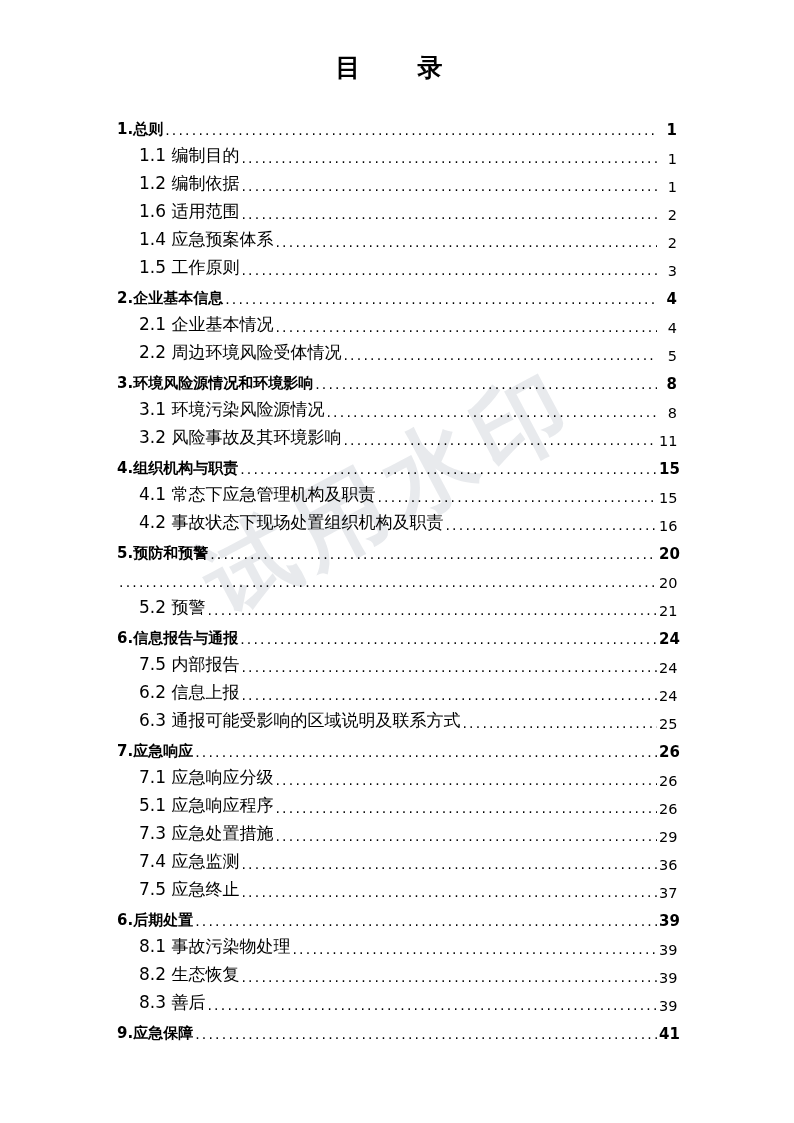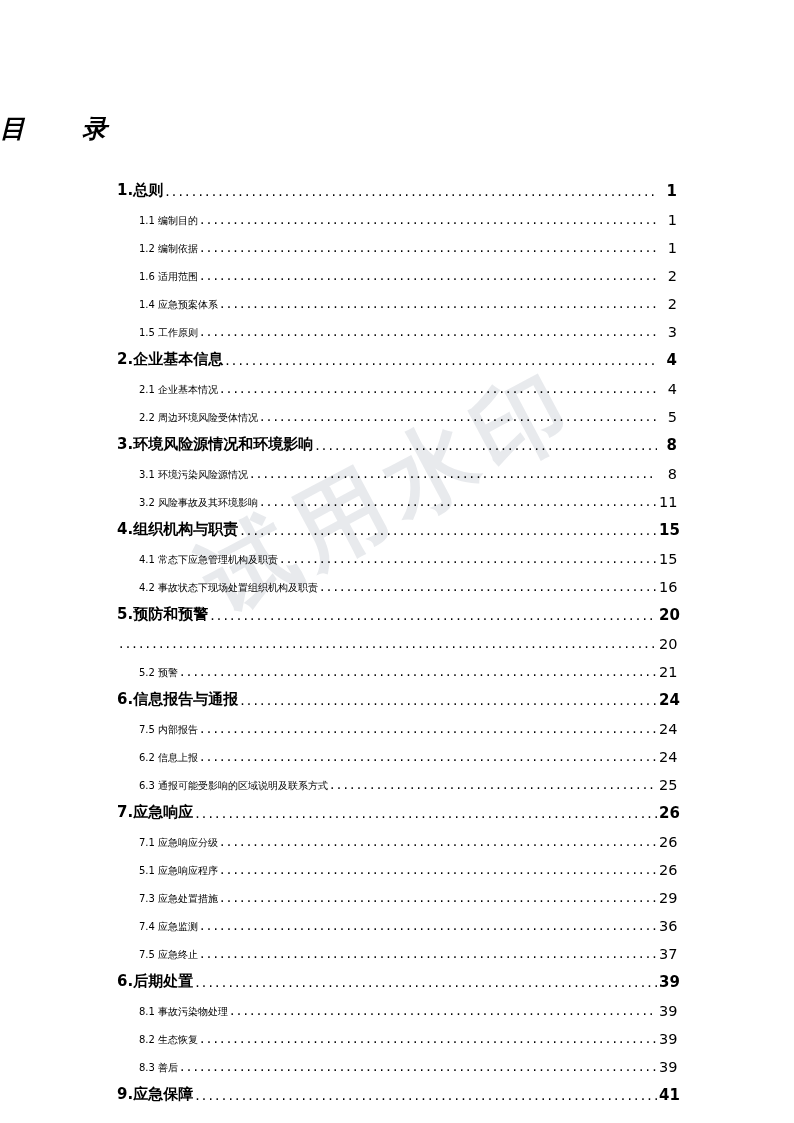--- a/index.html
+++ b/index.html
@@ -29,47 +29,47 @@
     transform: rotate(-28deg);
     color: rgba(120, 130, 150, 0.17);
     font-size: 92px;
     font-weight: bold;
     letter-spacing: 10px;
     font-family: "DejaVu Sans", sans-serif;
     line-height: 1.25;
     white-space: nowrap;
   }
   .doc-title {
+    text-align: center;
     font-size: 25px;
     font-weight: bold;
     letter-spacing: 16px;
-    padding-top: 112px;
+    padding-top: 51px;
     padding-bottom: 18px;
     color: #000;
     font-family: "DejaVu Sans", sans-serif;
-    font-style: italic;
   }
   .toc {
     position: relative;
     z-index: 10;
     margin: 0 auto;
     width: 560px;
     padding-top: 8px;
   }
   .toc-row {
     display: flex;
     align-items: flex-end;
     width: 100%;
     color: #000;
     margin-bottom: 1px;
     height: 27px;
   }
   .toc-row .lbl {
     white-space: nowrap;
-    font-size: 10px;
+    font-size: 17px;
   }
   .toc-row .dots {
     flex: 1 1 auto;
     overflow: hidden;
     white-space: nowrap;
     margin: 0 2px;
     font-size: 14px;
     letter-spacing: 2.2px;
     color: #000;
     position: relative;

